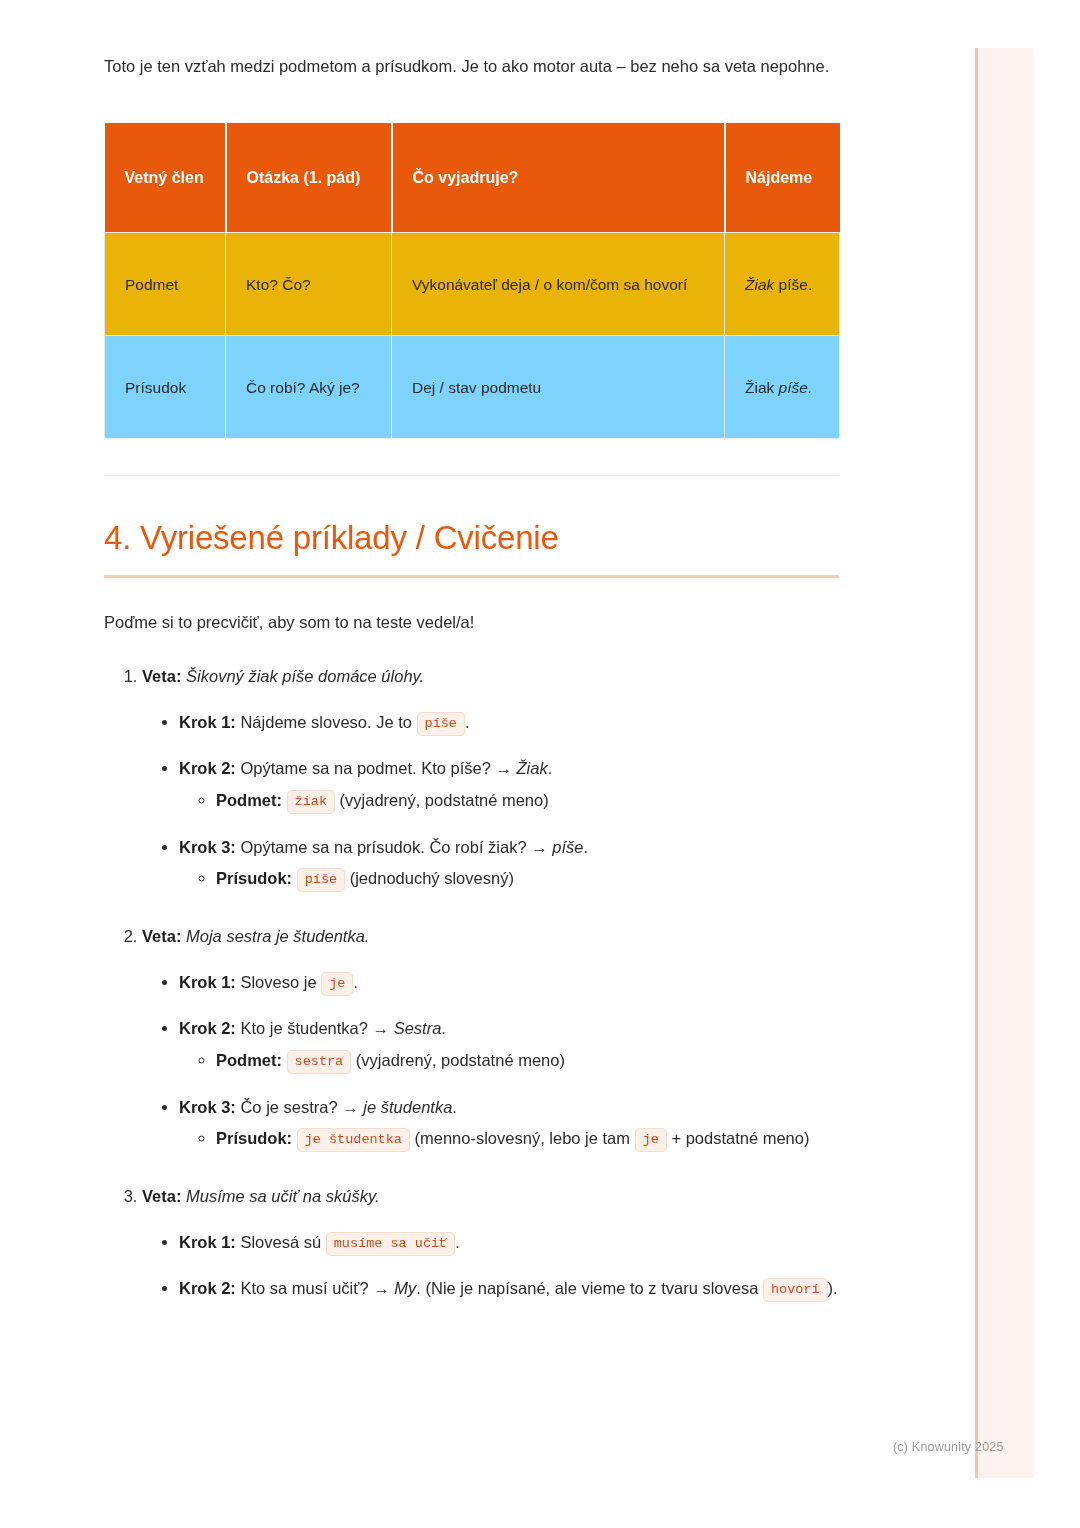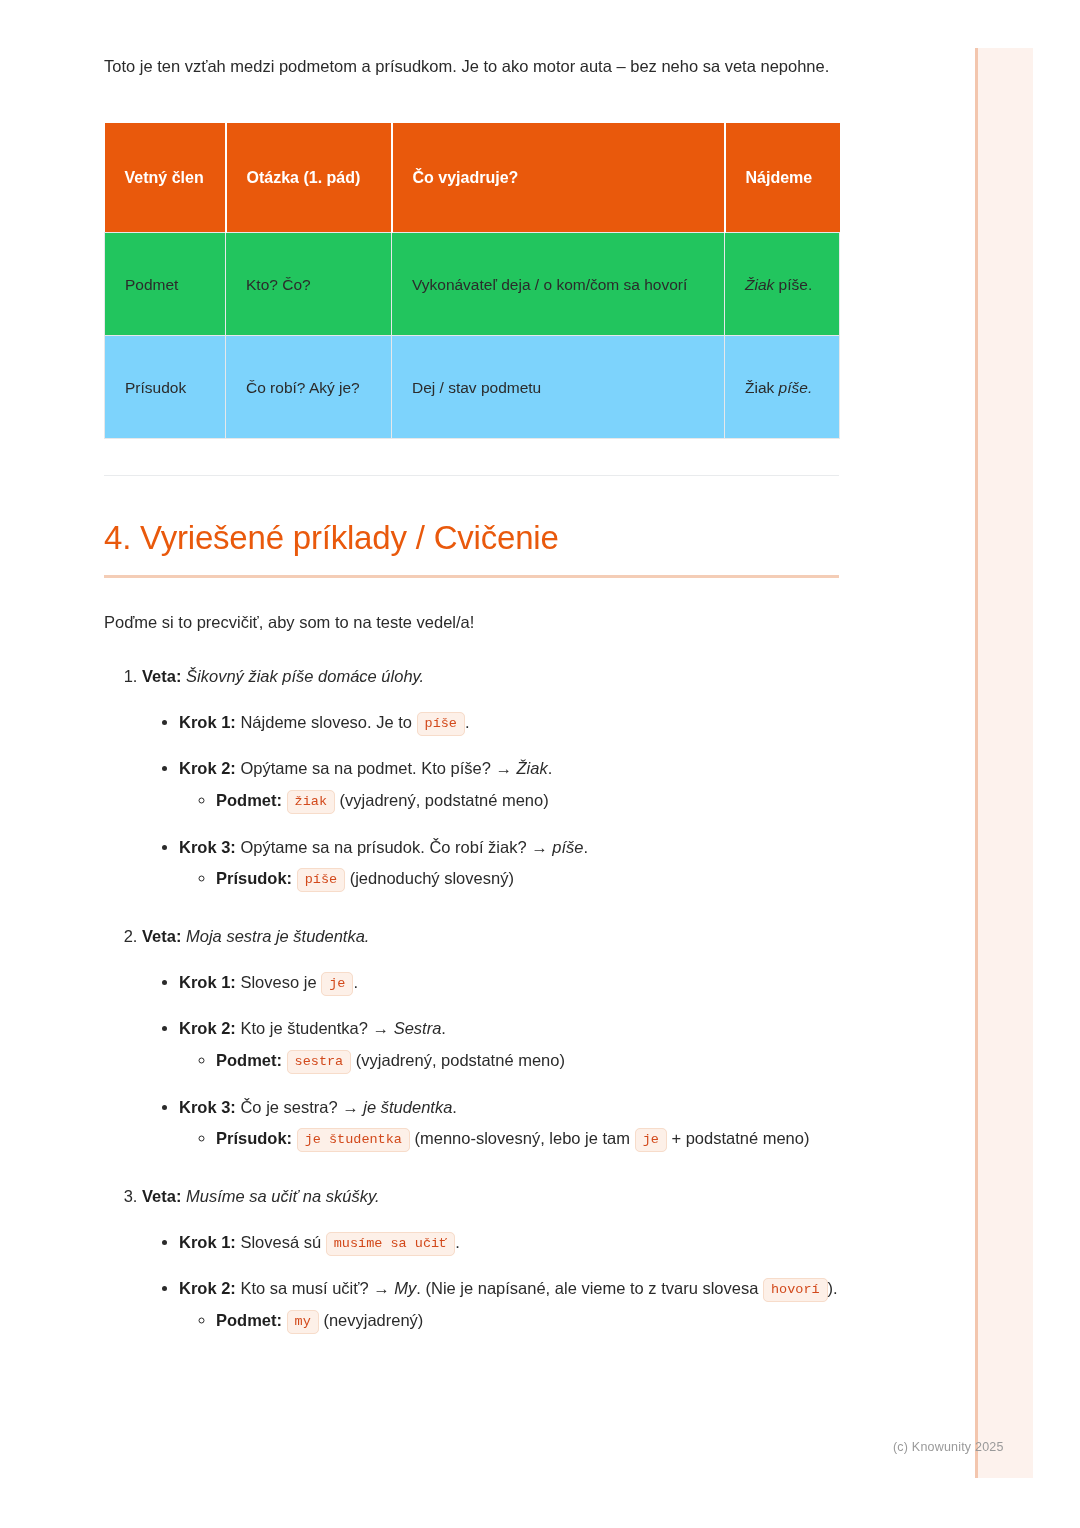--- a/index.html
+++ b/index.html
@@ -75,21 +75,21 @@
   table.gram-table th:last-child { border-right: none; }
   table.gram-table td {
     vertical-align: middle;
     padding: 18px 18px 18px 20px;
     border: 1px solid #e6e8ea;
     line-height: 1.75;
     color: #2b2b2b;
     height: 103px;
   }
   table.gram-table tr.row-alt td { background: #7dd3fc; }
-  table.gram-table tr.row-main td { background: #22c55e; }
+  table.gram-table tr.row-main td { background: #eab308; }
   td.ex em, td em { font-style: italic; }
 
   .col-1 { width: 121px; }
   .col-2 { width: 166px; }
   .col-3 { width: 333px; }
   .col-4 { width: 115px; }
 
   
   .divider {
     margin-top: 36px;
@@ -298,25 +298,18 @@
         <li>
           <b>Krok 1:</b>
           <span>Slovesá sú</span>
           <code class="chip">musíme sa učiť</code><span>.</span>
         </li>
         <li>
           <b>Krok 2:</b>
           <span>Kto sa musí učiť? →</span>
           <em>My</em><span>. (Nie je napísané, ale vieme to z tvaru slovesa</span>
           <code class="chip">hovorí</code><span>).</span>
-          <ul class="sub">
-            <li>
-              <b>Podmet:</b>
-              <code class="chip">my</code>
-              <span>(nevyjadrený)</span>
-            </li>
-          </ul>
         </li>
       </ul>
     </li>
 
   </ol>
 </div>
 
 </body></html>

